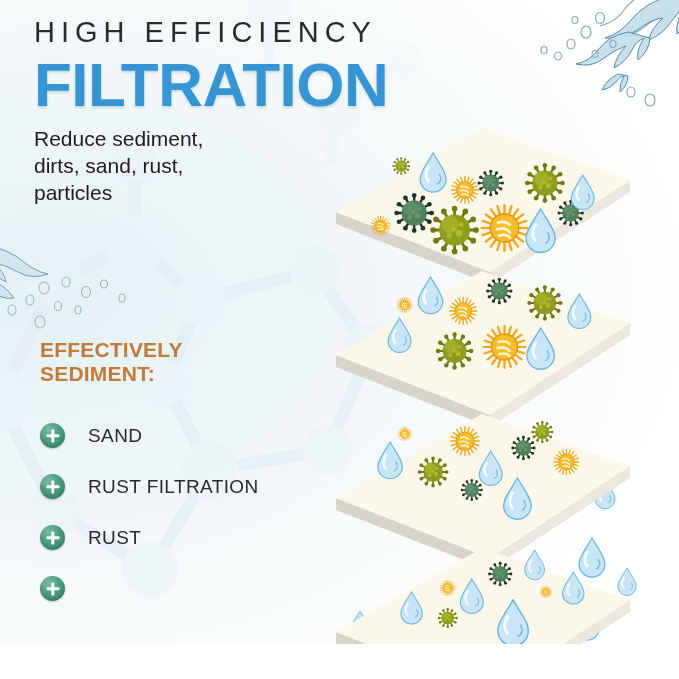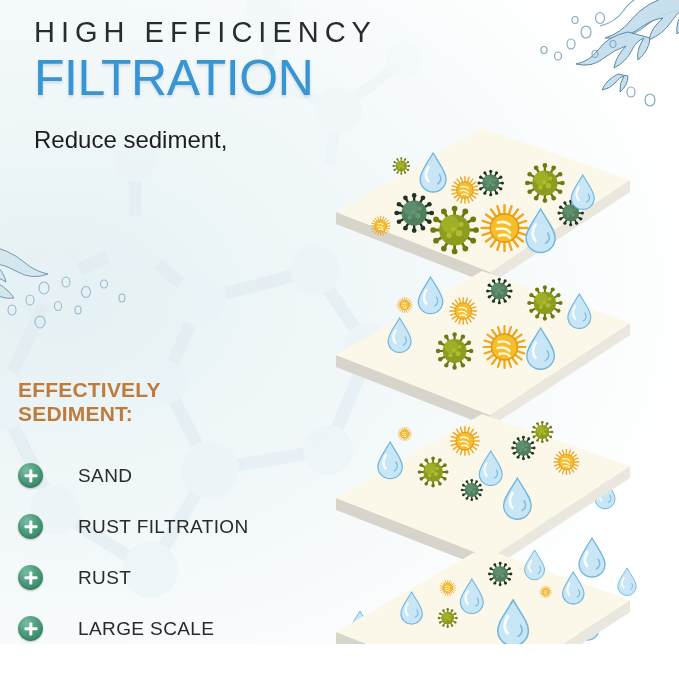--- a/index.html
+++ b/index.html
@@ -22,36 +22,36 @@
   .splash-tr{right:-6px;top:-12px;width:185px;height:135px;opacity:.95;}
   .splash-l{left:-18px;top:236px;width:160px;height:95px;opacity:.9;}
 
   
   .head-wrap{position:absolute;left:34px;top:18px;width:400px;}
   .h-eyebrow{
     font-size:29px;letter-spacing:6.0px;color:#2b2b2b;font-weight:400;
     line-height:1;white-space:nowrap;
   }
   .h-main{
-    font-size:50px;font-weight:400;color:#3795d3;letter-spacing:-0.5px;
+    font-size:62px;font-weight:700;color:#3795d3;letter-spacing:-0.5px;
     line-height:1.02;margin-top:6px;white-space:nowrap;
     text-shadow:0 2px 3px rgba(120,150,170,.30);
   }
   .h-sub{
-    margin-top:21px;font-size:24px;color:#1d1d1d;line-height:1.28;font-weight:400;
+    margin-top:10px;font-size:21px;color:#1d1d1d;line-height:1.28;font-weight:400;
   }
 
   
-  .removes{position:absolute;left:18px;top:338px;width:280px;margin-top:40px;}
+  .removes{position:absolute;left:40px;top:338px;width:280px;}
   .removes-title{
     color:#c07b3a;font-size:21px;font-weight:700;line-height:1.12;letter-spacing:.2px;
   }
   .removes-title span{display:block;}
   .rlist{margin-top:25px;}
-  .ritem{display:flex;align-items:center;height:51px;gap:12px;}
+  .ritem{display:flex;align-items:center;height:51px;}
   .badge{
     width:25px;height:25px;border-radius:50%;flex:0 0 25px;position:relative;
     background:radial-gradient(circle at 34% 28%, #79bda2 0%, #4e9d7f 42%, #2f8260 100%);
     box-shadow:0 1px 2px rgba(0,0,0,.22), inset 0 -2px 3px rgba(0,0,0,.12);
   }
   .badge:before,.badge:after{
     content:"";position:absolute;background:#fff;border-radius:1px;
     left:50%;top:50%;transform:translate(-50%,-50%);
   }
   .badge:before{width:13px;height:3.4px;}
@@ -152,20 +152,22 @@
       <ellipse cx="140" cy="62" rx="3" ry="4"></ellipse>
         <ellipse cx="58" cy="86" rx="5" ry="6"></ellipse>
     </g>
   </svg>
 
   <div class="head-wrap">
     <div class="h-eyebrow">HIGH EFFICIENCY</div>
     <div class="h-main">FILTRATION</div>
     <div class="h-sub">
       <div>Reduce sediment,</div>
+      <div>dirts, sand, rust,</div>
+      <div>particles</div>
     </div>
   </div>
 
   <div class="removes">
     <div class="removes-title">
       <span>EFFECTIVELY</span>
       <span>SEDIMENT:</span>
     </div>
     <div class="rlist" id="removes-list">
         <div class="ritem">
@@ -175,21 +177,20 @@
         <div class="ritem">
           <span class="badge"></span>
           <span class="ritem-label">RUST FILTRATION</span>
         </div>
         <div class="ritem">
           <span class="badge"></span>
           <span class="ritem-label">RUST</span>
         </div>
         <div class="ritem">
           <span class="badge"></span>
-          <span class="ritem-label">LARGE SCALE</span>
         </div>
       </div>
   </div>
 
   <div class="stack">
     <svg class="dropfield" id="dropfield" viewBox="0 0 349 579">
         <g transform="translate(83,128) scale(0.8823529411764706)">
           <path d="M0,-17 C7,-5 13,2 13,9 A13,13 0 0 1 -13,9 C-13,2 -7,-5 0,-17 Z" fill="#c9e6f7" stroke="#6fb6de" stroke-width="1.3"></path>
           <path d="M-4,-4 C-8,2 -8,8 -4,12" fill="none" stroke="#ffffff" stroke-width="2.6" opacity=".85"></path>
           <path d="M6,4 C9,8 8,12 4,14" fill="none" stroke="#5ea9d4" stroke-width="1.4" opacity=".7"></path>

